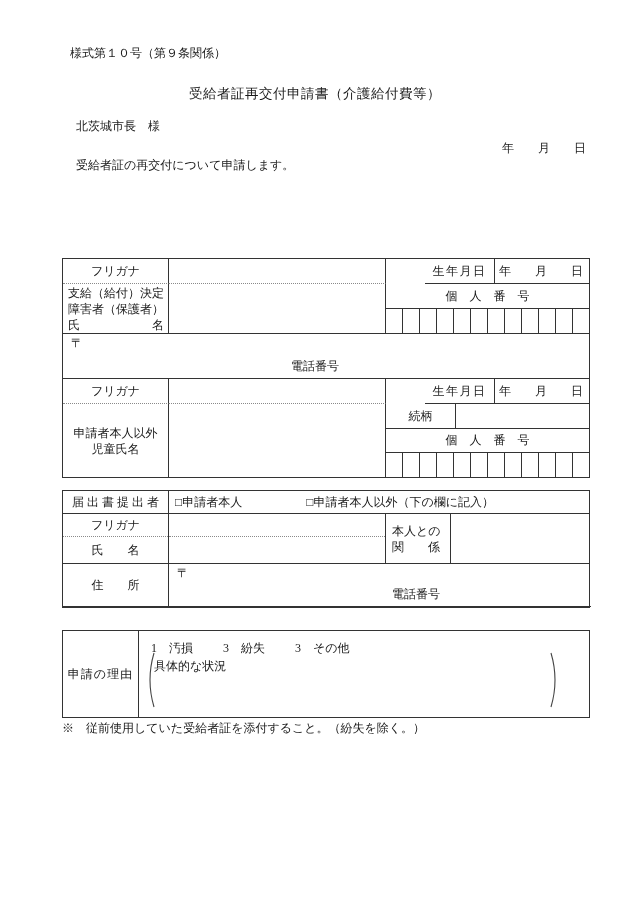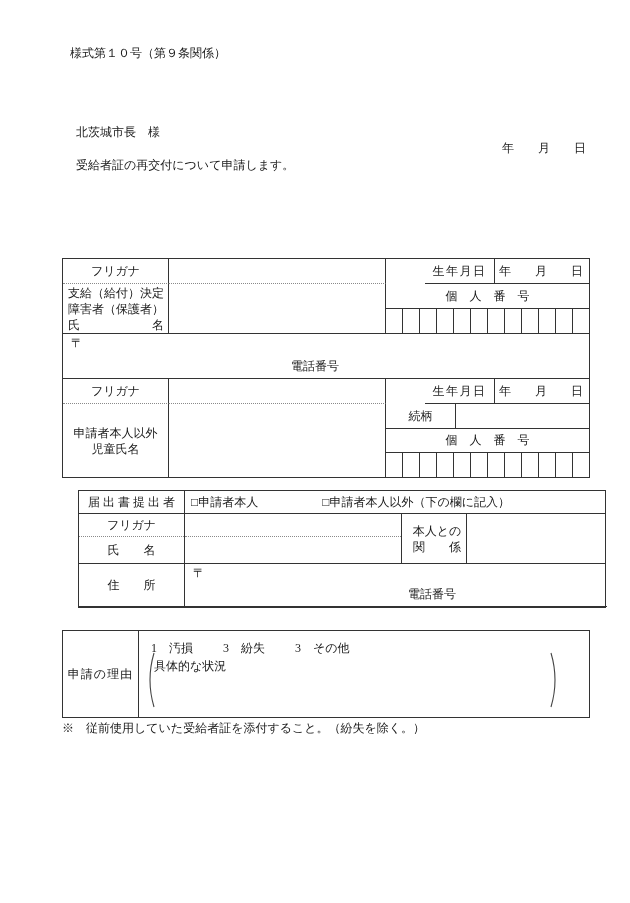--- a/index.html
+++ b/index.html
@@ -32,21 +32,22 @@
   .chkline { display:flex; gap:64px; align-items:center; padding-left:6px; height:100%; }
   .lh15 { line-height:15px; }
   .lh16 { line-height:16px; }
 </style>
 </head>
 <body>
 
 <div class="page">
 
   <div class="abs" style="left:70px; top:46px;">様式第１０号（第９条関係）</div>
-  <div class="abs" style="left:76px; top:125px;">北茨城市長　様</div>
+  <div class="abs title ctr" style="left:0; top:86px; width:630px;">受給者証再交付申請書（介護給付費等）</div>
+  <div class="abs" style="left:76px; top:119px;">北茨城市長　様</div>
   <div class="abs" style="left:420px; top:141px; width:166px; text-align:right;">年　　月　　日</div>
   <div class="abs" style="left:76px; top:158px;">受給者証の再交付について申請します。</div>
 
 
   <div class="t" style="left:62px; top:258px; width:528px; height:220px;">
 
     <div class="band" style="height:25px;">
       <div class="cell br bbd vc ctr" style="width:106px;">フリガナ</div>
       <div class="cell br bbd" style="width:217px;"></div>
       <div class="cell br bb vc bday-label" style="width:70px;">生年月日</div>
@@ -116,42 +117,42 @@
             <div class="pbox"></div>
             <div class="pbox"></div>
             <div class="pbox"></div>
             <div class="pbox"></div>
             <div class="pbox"></div>
           </div>
       </div>
     </div>
   </div>
 
-  <div class="t" style="left:62px; top:490px; width:528px; height:118px;margin-left:16px;">
+  <div class="t" style="left:62px; top:490px; width:528px; height:118px;">
 
     <div class="band" style="height:23px;">
       <div class="cell br bb vc ctr" style="width:106px;">届 出 書 提 出 者</div>
       <div class="cell bb" style="flex:1;">
         <div class="chkline">
           <span>□申請者本人</span>
           <span>□申請者本人以外（下の欄に記入）</span>
         </div>
       </div>
     </div>
 
     <div class="band" style="height:50px;">
       <div class="cell br" style="width:106px; display:flex; flex-direction:column;">
         <div class="bbd vc ctr" style="height:22px;">フリガナ</div>
         <div class="vc ctr" style="flex:1;">氏　　名</div>
       </div>
       <div class="cell br" style="width:217px; display:flex; flex-direction:column;">
         <div class="bbd" style="height:22px;"></div>
         <div style="flex:1;"></div>
       </div>
-      <div class="cell br vc lh16" style="width:65px; padding-left:6px;align-items:center;">
+      <div class="cell br vc lh16" style="width:65px; padding-left:6px;">
         <div>本人との</div>
         <div>関　　係</div>
       </div>
       <div class="cell" style="flex:1;"></div>
       <div class="abs" style="left:0; bottom:0; width:528px; border-bottom:1px solid #333;"></div>
     </div>
 
     <div class="band" style="height:43px; border-top:1px solid #333; margin-top:-1px;">
       <div class="cell br vc ctr" style="width:106px;">住　　所</div>
       <div class="cell" style="flex:1;">

